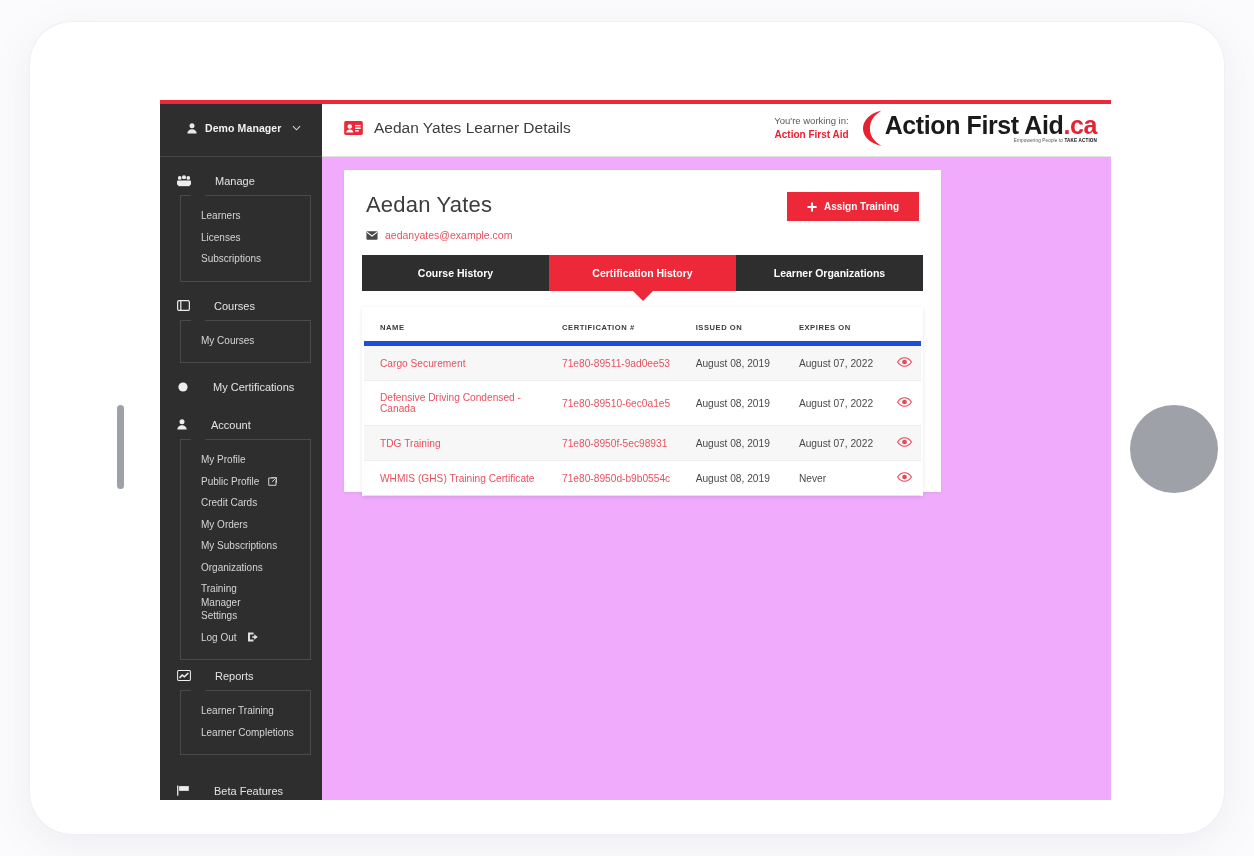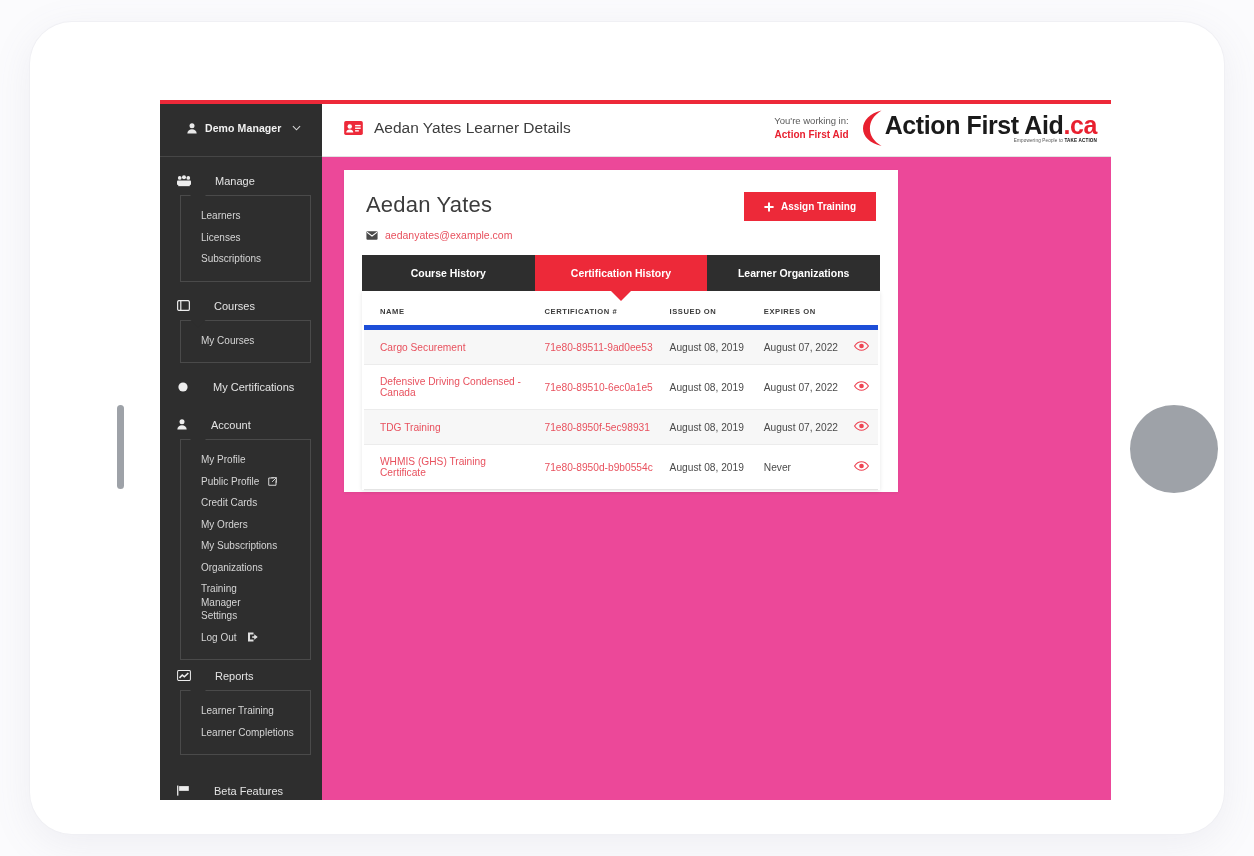--- a/index.html
+++ b/index.html
@@ -32,21 +32,21 @@
     width: 88px; height: 88px;
     border-radius: 50%;
     background: #9ea2a8;
   }
 
   
   #screen {
     position: absolute;
     left: 130px; top: 78px;
     width: 951px; height: 700px;
-    background: #ec4899;
+    background: #f0abfc;
     overflow: hidden;
   }
   #top-red-bar {
     position: absolute; left: 0; top: 0;
     width: 951px; height: 4px;
     background: #ed2939;
     z-index: 20;
   }
 
   
@@ -133,40 +133,40 @@
   #brand-swoosh { width: 22px; height: 38px; }
   #brand-text { line-height: 1; }
   #brand-main { font-size: 25px; font-weight: bold; color: #1a1a1a; letter-spacing: -0.4px; white-space: nowrap; }
   #brand-main .dotca { color: #e8202f; }
   #brand-tag { font-size: 4.6px; color: #555; letter-spacing: .15px; text-align: right; margin-top: 1px; white-space: nowrap; }
   #brand-tag b { color: #111; }
 
   
   #outer-card {
     position: absolute; left: 22px; top: 70px;
-    width: 554px; height: 322px;
+    width: 597px; height: 322px;
     background: #ffffff;
     box-shadow: 0 1px 3px rgba(0,0,0,0.06);
   }
   #card-head { padding: 22px 22px 0 22px; position: relative; }
   #learner-name { font-size: 22px; font-weight: normal; color: #3c3c3c; letter-spacing: .2px; }
   #learner-email-row { display: flex; align-items: center; gap: 7px; margin-top: 11px; }
   #learner-email { font-size: 10.5px; color: #e8515e; text-decoration: none; }
   #assign-btn {
     position: absolute; right: 22px; top: 22px;
     background: #ed2939; color: #fff; border: none;
     font-family: inherit;
     font-size: 10px; font-weight: bold;
     padding: 9px 20px;
     display: flex; align-items: center; gap: 7px;
     cursor: pointer;
   }
 
   
-  #tabs { display: flex; margin: 14px 18px 0 18px; }
+  #tabs { display: flex; margin: 14px 18px 16px 18px; }
   .tab {
     flex: 1; text-align: center;
     background: #2e2e2e; color: #fff;
     font-size: 10.5px; font-weight: bold;
     padding: 12px 4px;
     cursor: pointer; position: relative;
   }
   .tab.active { background: #ed2939; }
   .tab.active::after {
     content: "";

